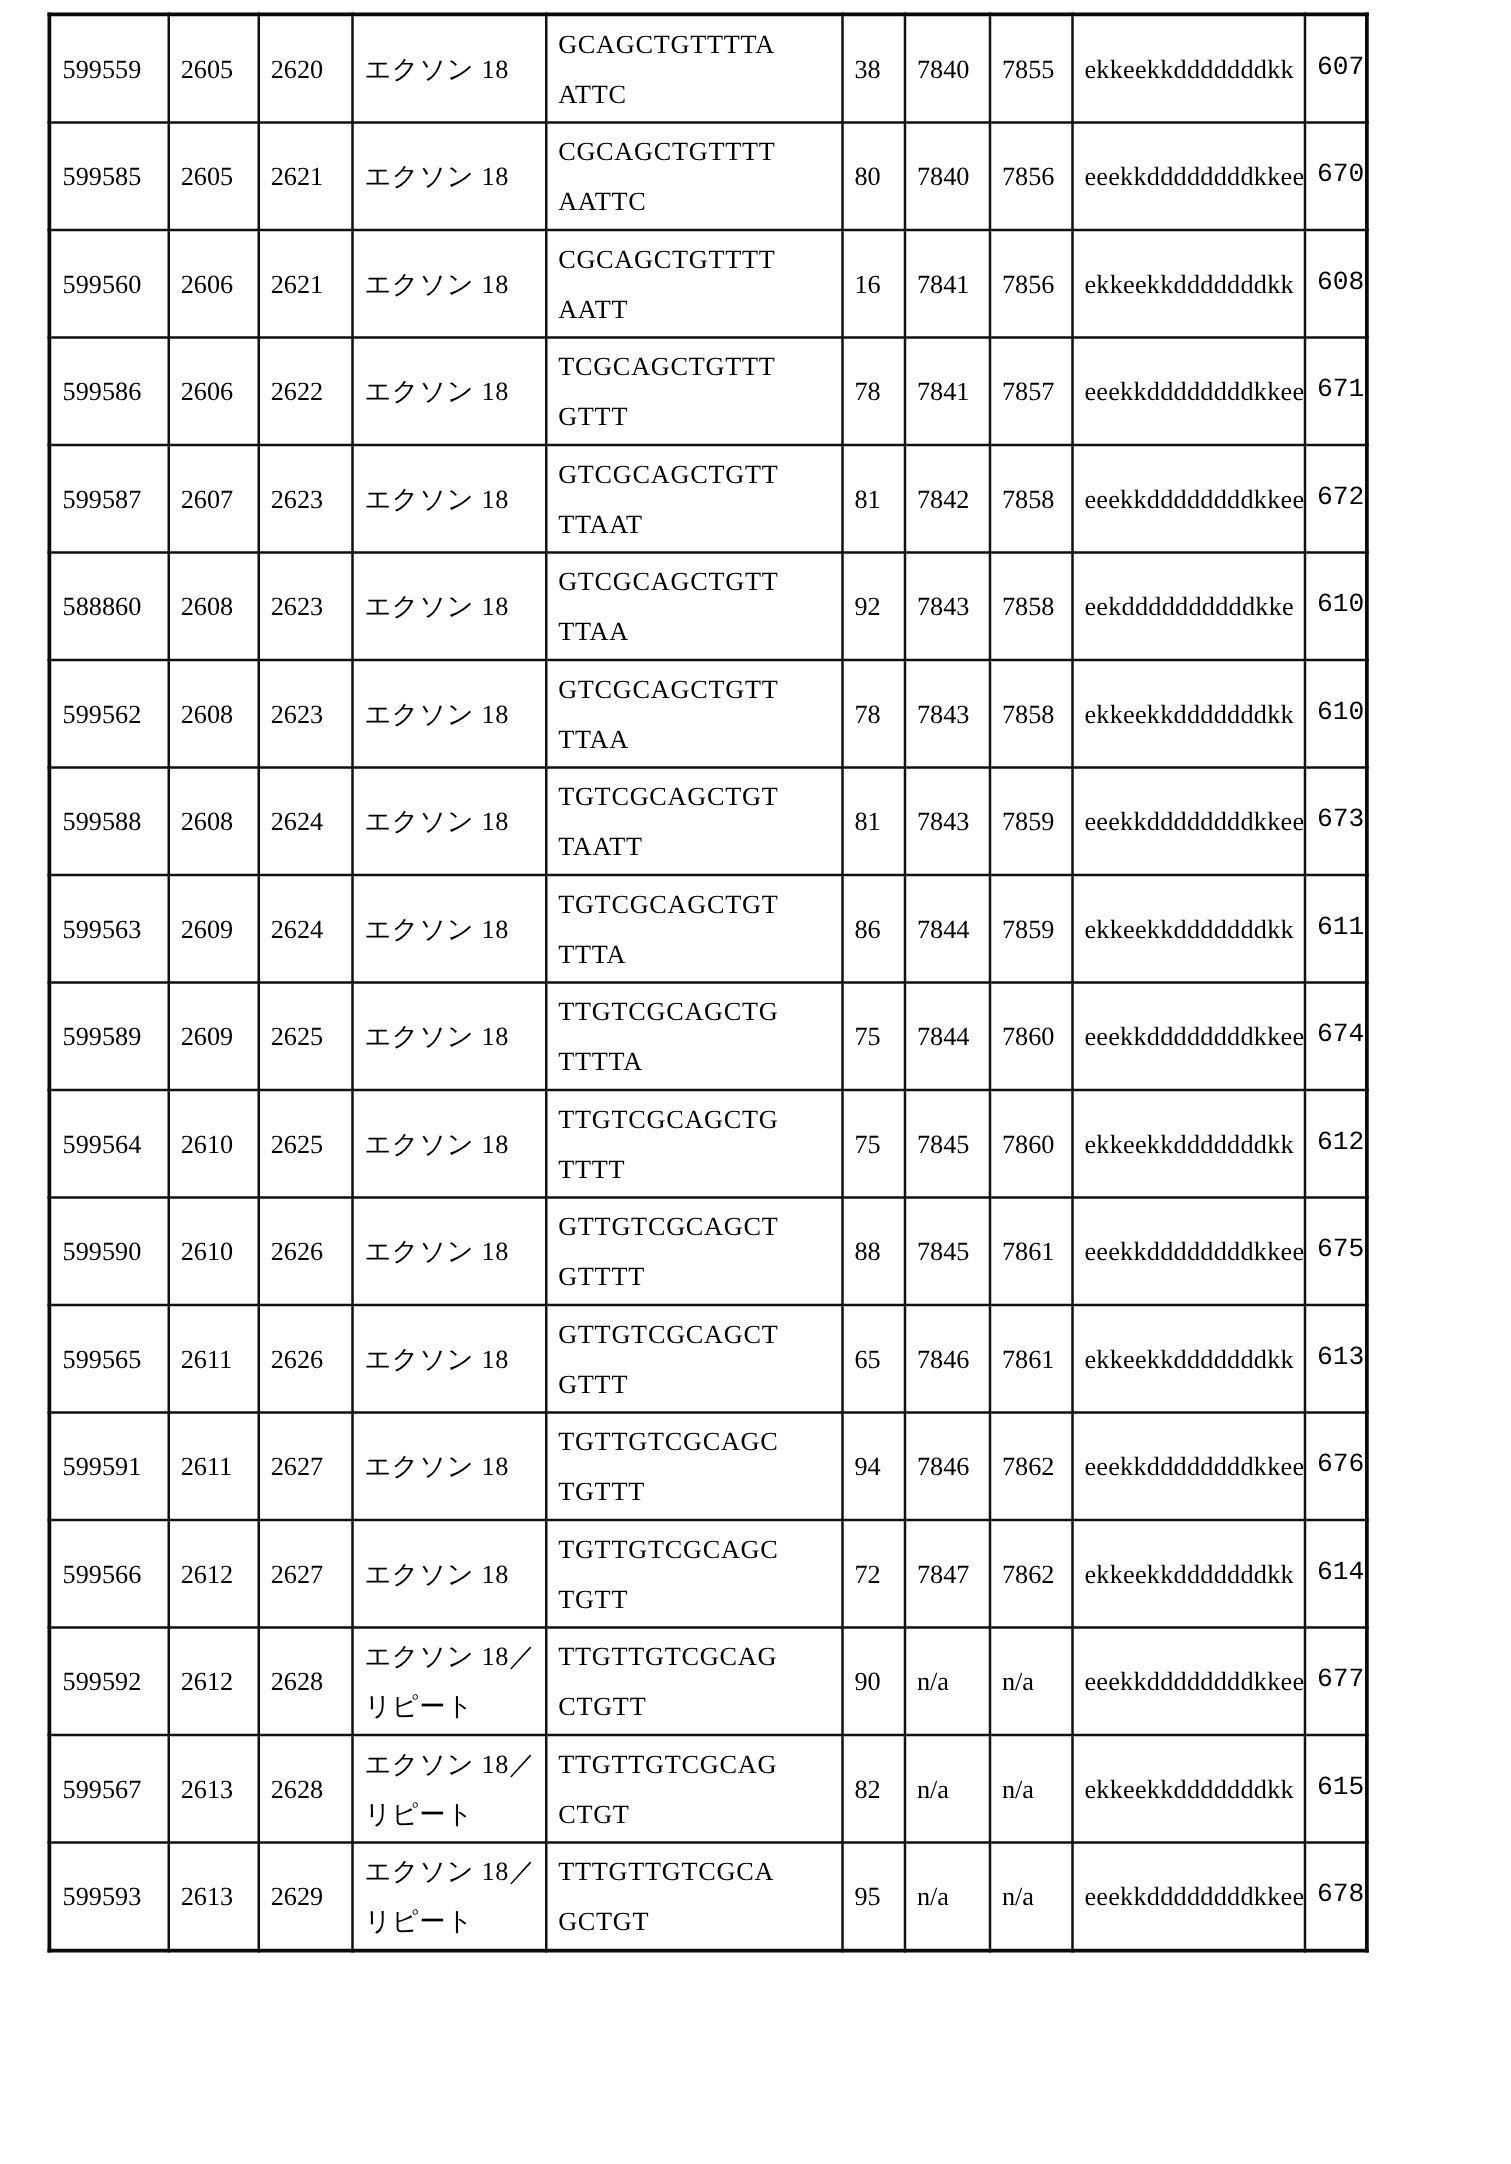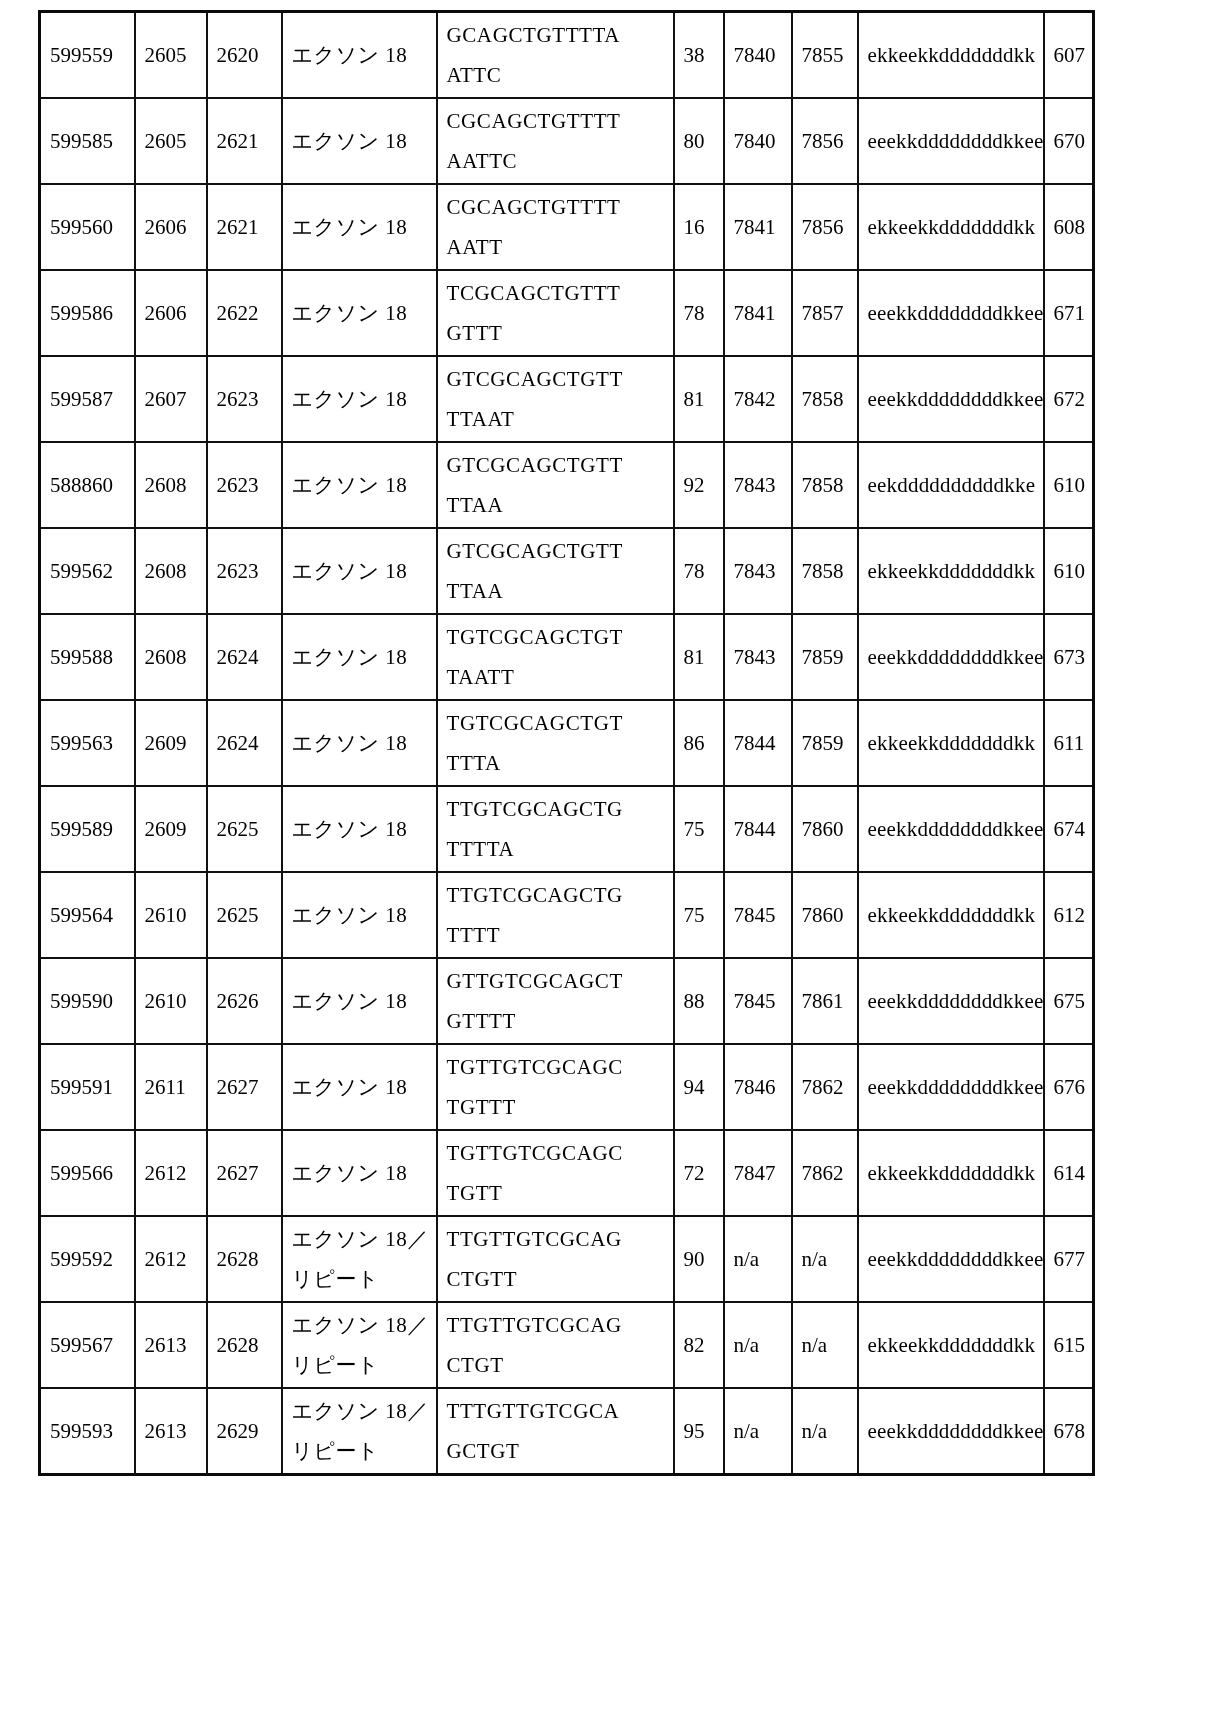--- a/index.html
+++ b/index.html
@@ -34,21 +34,21 @@
     overflow: hidden;
     white-space: nowrap;
   }
   tr.row { height: 86px; }
   td.c-id     { padding-left: 11px; }
   td.c-region { letter-spacing: 0.5px; }
   td.c-seq    { letter-spacing: 0.6px; }
   td.c-seq .ln, td.c-region .ln { display: block; }
   td.c-score  { padding-left: 7px; }
   td.c-chem   { letter-spacing: 0.2px; padding-left: 8px; }
-  td.c-sid    { vertical-align: bottom; padding-left: 6px; padding-bottom: 6px; line-height: 30px; }
+  td.c-sid    { vertical-align: bottom; padding-left: 6px; padding-bottom: 6px; line-height: 30px; font-family: Liberation Mono, monospace; }
 </style>
 </head>
 <body>
 
 <div class="page">
   <table class="oligo">
     <colgroup>
       <col style="width:95px">
       <col style="width:72px">
       <col style="width:75px">
@@ -271,20 +271,38 @@
             <span class="ln">GTTGTCGCAGCT</span>
             <span class="ln">GTTTT</span>
           </td>
           <td class="c-score">88</td>
           <td class="c-p1">7845</td>
           <td class="c-p2">7861</td>
           <td class="c-chem">eeekkddddddddkkeee</td>
           <td class="c-sid">675</td>
         </tr>
         <tr class="row">
+          <td class="c-id">599565</td>
+          <td class="c-start">2611</td>
+          <td class="c-end">2626</td>
+          <td class="c-region">
+            <span class="ln">エクソン 18</span>
+            <span class="ln"></span>
+          </td>
+          <td class="c-seq">
+            <span class="ln">GTTGTCGCAGCT</span>
+            <span class="ln">GTTT</span>
+          </td>
+          <td class="c-score">65</td>
+          <td class="c-p1">7846</td>
+          <td class="c-p2">7861</td>
+          <td class="c-chem">ekkeekkdddddddkk</td>
+          <td class="c-sid">613</td>
+        </tr>
+        <tr class="row">
           <td class="c-id">599591</td>
           <td class="c-start">2611</td>
           <td class="c-end">2627</td>
           <td class="c-region">
             <span class="ln">エクソン 18</span>
             <span class="ln"></span>
           </td>
           <td class="c-seq">
             <span class="ln">TGTTGTCGCAGC</span>
             <span class="ln">TGTTT</span>

